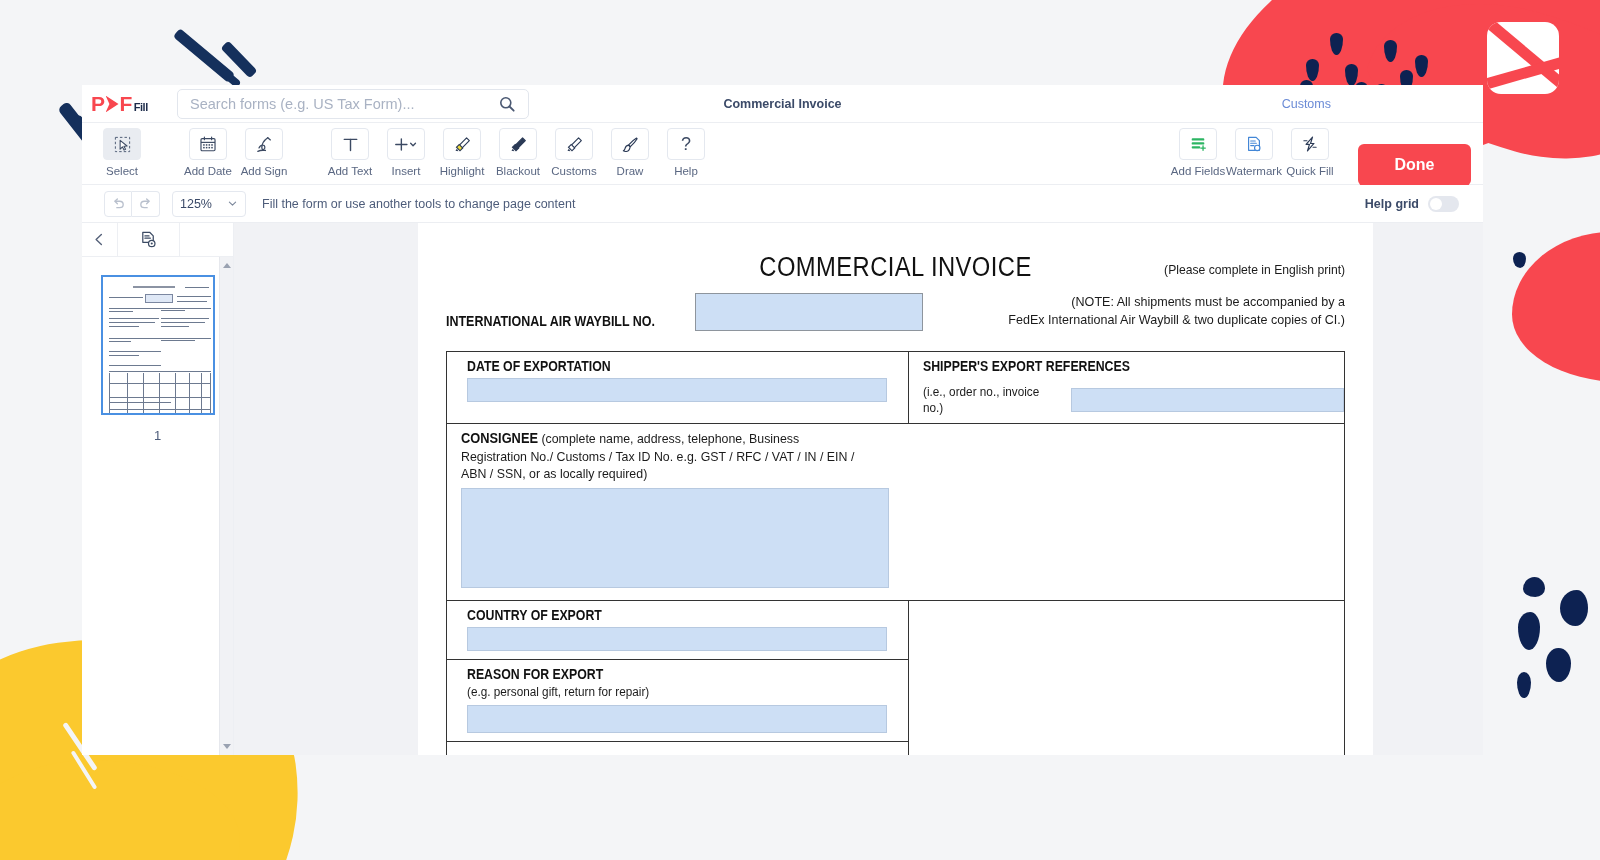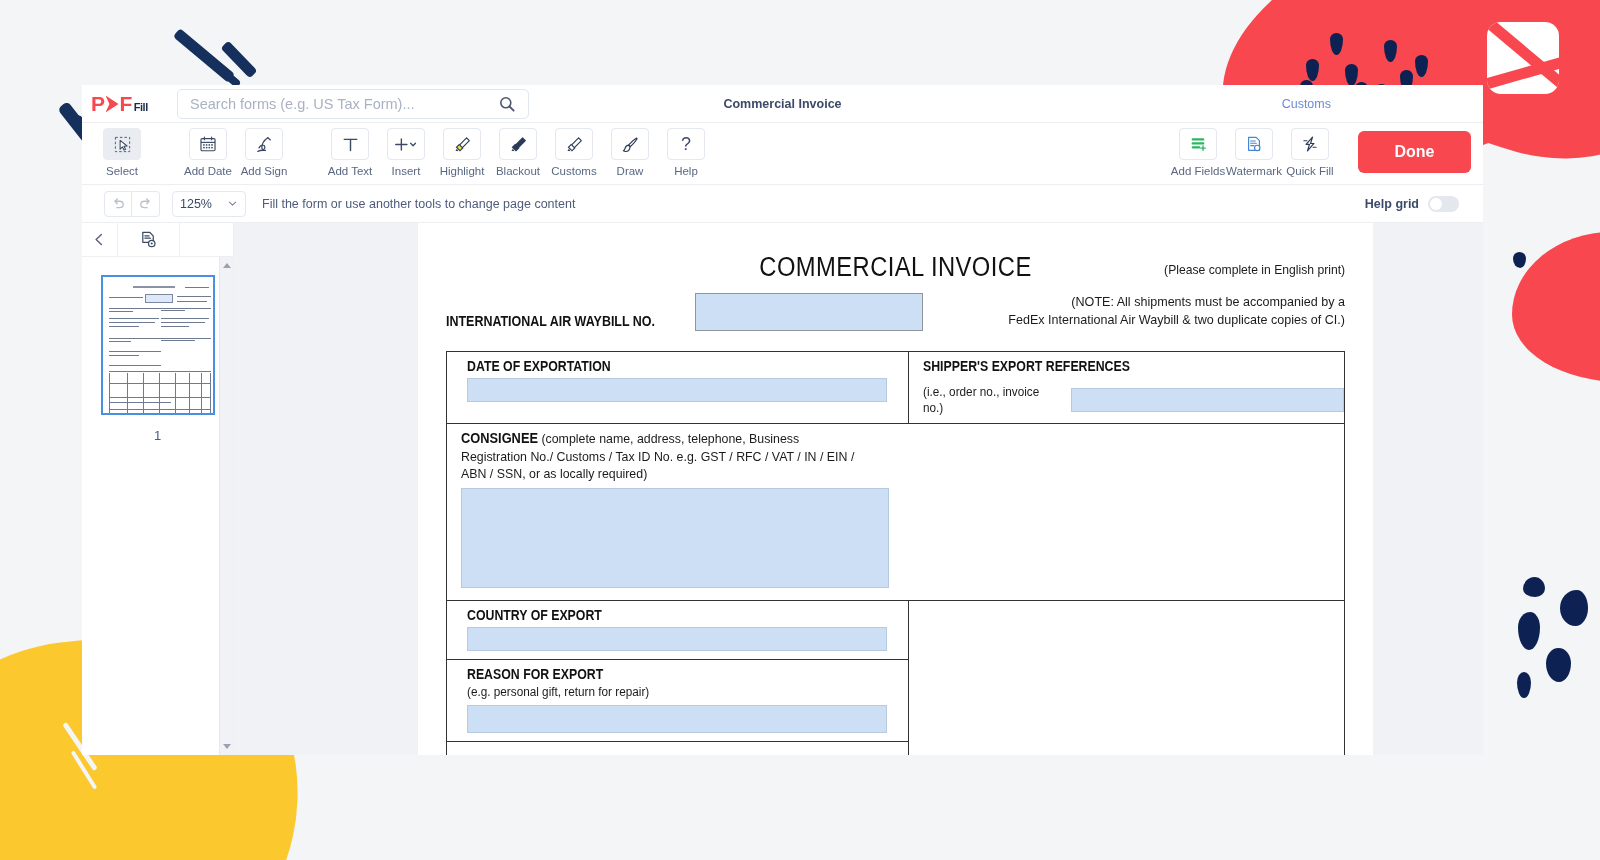--- a/index.html
+++ b/index.html
@@ -132,21 +132,21 @@
     background: #fff;
   }
   .tool.active .tbox { background: #e9ecf1; border-color: #e9ecf1; }
   .tool .tlabel {
     margin-top: 5px; font-size: 11.5px; color: #5a6782;
     white-space: nowrap;
   }
   #tool-sep { width: 30px; }
   #toolbar-right { position: absolute; right: 12px; top: 5px; display: flex; align-items: flex-start; }
   #done-button {
-    margin-left: 20px; margin-top: 3px;
+    margin-left: 20px; margin-top: 16px;
     width: 113px; height: 42px; background: #f8474f;
     color: #fff; border: 0; border-radius: 6px;
     font-size: 16px; font-weight: bold; cursor: pointer;
     font-family: "Liberation Sans", sans-serif;
   }
 
   
   #subbar {
     position: relative; height: 38px; width: 100%;
     background: #fff; border-bottom: 1px solid #eceef2;

